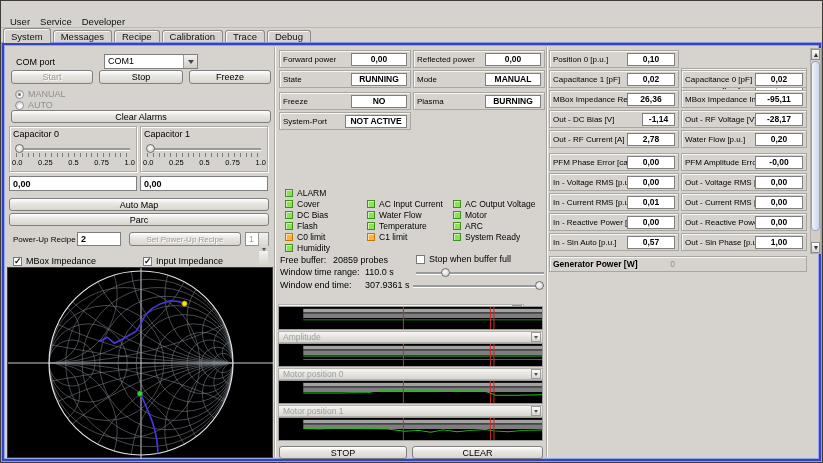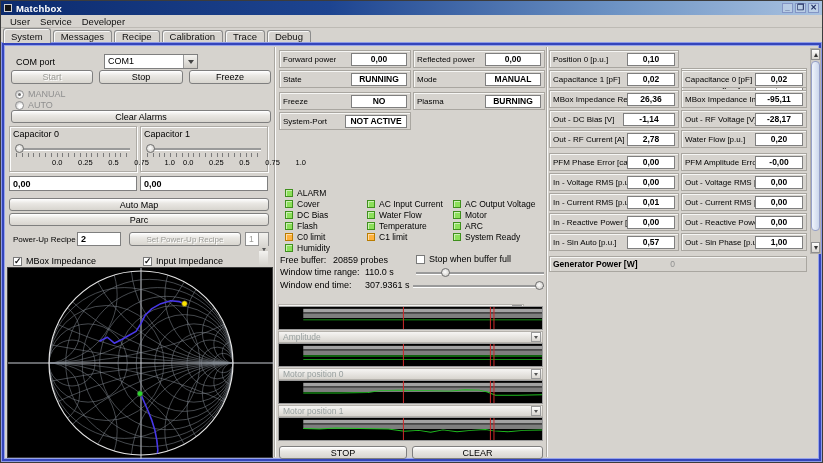--- a/index.html
+++ b/index.html
@@ -51,21 +51,21 @@
   .radio-row{position:absolute;display:flex;gap:4px;align-items:center;font-size:9px;color:#8f8f8f;}
   .radio{display:inline-block;width:9px;height:9px;border-radius:50%;background:#fff;
     border:1px solid #8a8a8a;box-shadow:inset 1px 1px 2px #c3c3c3;flex:none;}
   .radio.sel::after{content:"";display:block;width:3px;height:3px;border-radius:50%;background:#707070;margin:2px;}
 
   .group{position:absolute;border:1px solid #aeaba5;box-shadow:inset 1px 1px 0 #fbfbfb,1px 1px 0 #fbfbfb;}
   .slider-track{position:absolute;height:2px;background:#9a9a9a;box-shadow:0 1px 0 #fff;}
   .slider-thumb{position:absolute;top:-4px;width:9px;height:9px;border-radius:50%;
     background:radial-gradient(circle at 3px 3px,#fdfdfd,#c7c4be);border:1px solid #6f6f6f;}
   .ticks{position:absolute;height:4px;background:repeating-linear-gradient(90deg,#7a7a7a 0 1px,transparent 1px 5.8px);}
-  .tick-labels{position:absolute;display:flex;justify-content:space-between;font-size:7.5px;color:#000;margin-left:40px;}
+  .tick-labels{position:absolute;display:flex;justify-content:space-between;font-size:7.5px;color:#000;}
 
   .chk-row{position:absolute;display:flex;align-items:center;gap:4px;font-size:9px;}
   .chk{width:9px;height:9px;background:#fff;border:1px solid #7a7a7a;position:relative;flex:none;}
   .chk.checked::after{content:"✓";position:absolute;left:0;top:-2px;font-size:9px;font-weight:bold;color:#111;}
 
   .cell{position:absolute;border:1px solid #a9a6a0;box-shadow:inset 1px 1px 0 #f6f6f4;display:flex;
     align-items:center;justify-content:space-between;padding:0 3px;background:#d6d3ce;}
   .cell-lbl{font-size:8px;white-space:nowrap;overflow:hidden;color:#000;}
   .cell-lbl.bold{font-weight:bold;font-size:8.5px;}
   .vbox{background:#fff;border:1px solid #7f7f7f;font-size:8.5px;font-weight:bold;text-align:center;
@@ -101,29 +101,20 @@
   .spin-btns{width:10px;display:flex;flex-direction:column;border-left:1px solid #9a9a9a;}
   .spin-btns span{flex:1;background:linear-gradient(#f3f2ef,#cfccc6);display:flex;align-items:center;justify-content:center;}
   .spin-up::after{content:"";width:0;height:0;border-left:2px solid transparent;border-right:2px solid transparent;border-bottom:3px solid #555;}
   .spin-down::after{content:"";width:0;height:0;border-left:2px solid transparent;border-right:2px solid transparent;border-top:3px solid #555;}
 </style>
 </head>
 <body>
 
 <div class="win">
 
-  <div class="titlebar">
-    <span class="ticon"></span>
-    <span class="ttext">Matchbox</span>
-    <span class="tbtns">
-      <span class="tbtn">_</span>
-      <span class="tbtn">❐</span>
-      <span class="tbtn">✕</span>
-    </span>
-  </div>
 
   <div class="menubar">
     <span class="menu-item">User</span>
     <span class="menu-item">Service</span>
     <span class="menu-item">Developer</span>
   </div>
 
   <div class="tabbar">
     <span class="tab sel">System</span>
     <span class="tab">Messages</span>
@@ -484,21 +475,21 @@
       <div class="cell" style="left:2px;top:42px;width:130px;height:18px">
           <span class="cell-lbl">MBox Impedance Re [Ohm]</span>
           <span class="vbox" style="width:48px">26,36</span>
         </div>
       <div class="cell" style="left:134px;top:42px;width:126px;height:18px">
           <span class="cell-lbl">MBox Impedance Im [Ohm]</span>
           <span class="vbox" style="width:48px">-95,11</span>
         </div>
       <div class="cell" style="left:2px;top:62px;width:130px;height:18px">
           <span class="cell-lbl">Out - DC Bias [V]</span>
-          <span class="vbox" style="width:52px">-1,14</span>
+          <span class="vbox" style="width:33px">-1,14</span>
         </div>
       <div class="cell" style="left:134px;top:62px;width:126px;height:18px">
           <span class="cell-lbl">Out - RF Voltage [V]</span>
           <span class="vbox" style="width:48px">-28,17</span>
         </div>
       <div class="cell" style="left:2px;top:82px;width:130px;height:18px">
           <span class="cell-lbl">Out - RF Current [A]</span>
           <span class="vbox" style="width:48px">2,78</span>
         </div>
       <div class="cell" style="left:134px;top:82px;width:126px;height:18px">

